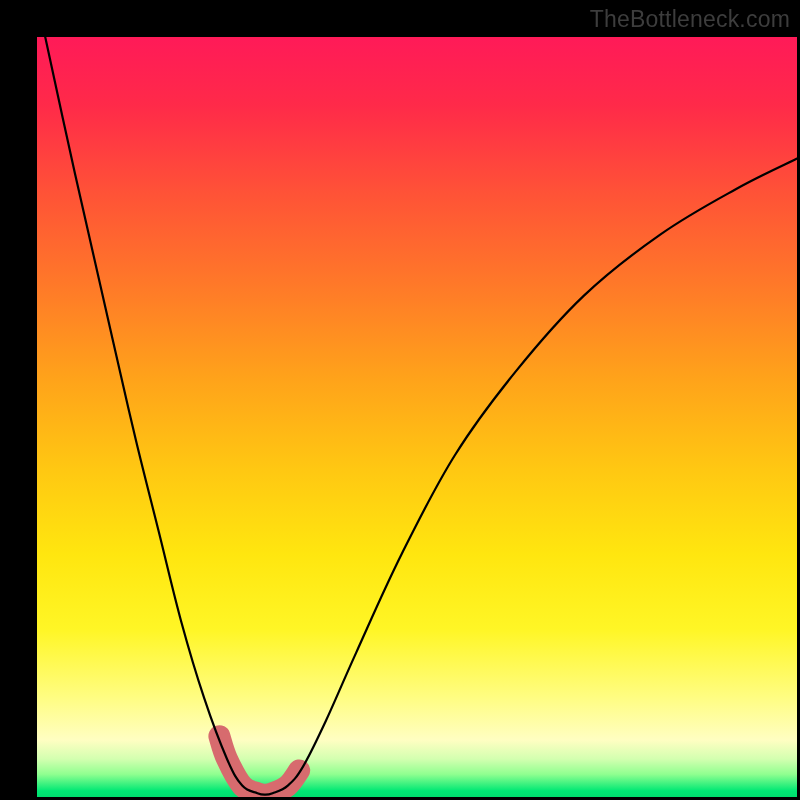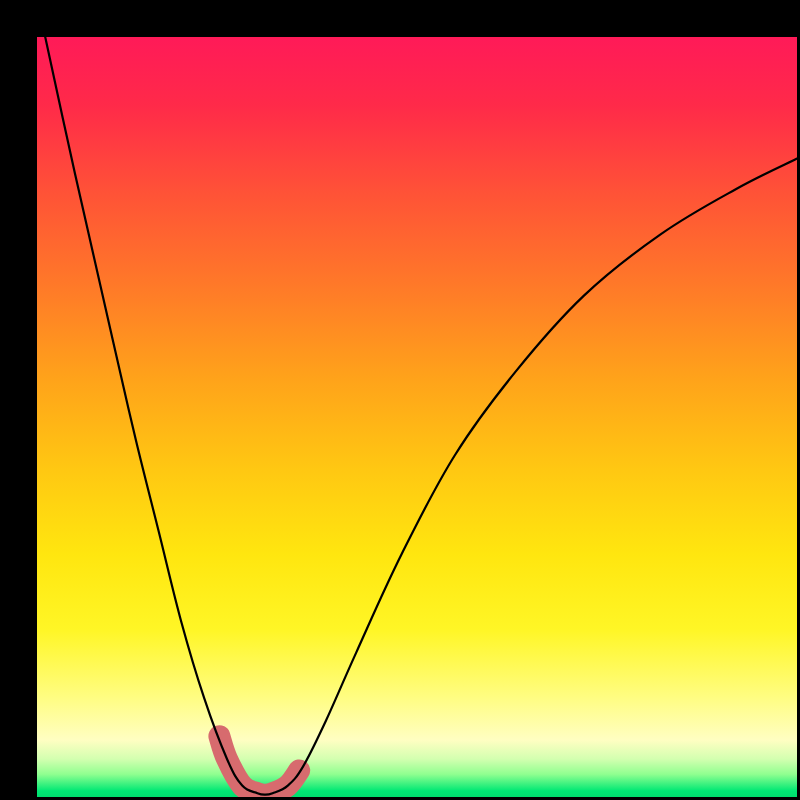--- a/index.html
+++ b/index.html
@@ -70,20 +70,21 @@
     stroke: #d76b6e;
     stroke-width: 22;
     stroke-linecap: round;
     stroke-linejoin: round;
   }
 </style>
 </head>
 <body>
 
 <div class="stage">
+  <div class="watermark">TheBottleneck.com</div>
 
   <div class="plot-area">
     <svg class="curves" viewBox="0 0 760 760" preserveAspectRatio="none">
       <path id="thick-path" class="thick-line" d="M 182.40 699.20 C 183.77 703.30, 185.90 713.11, 190.00 722.00 C 194.10 730.89, 199.73 742.44, 205.20 748.60 C 210.67 754.76, 216.30 754.56, 220.40 756.20 C 224.50 757.84, 225.26 757.72, 228.00 757.72 C 230.74 757.72, 231.50 757.84, 235.60 756.20 C 239.70 754.56, 246.01 752.70, 250.80 748.60 C 255.59 744.50, 260.15 736.14, 262.20 733.40"></path>
       <path id="thin-path" class="thin-line" d="M 0.00 -38.00 C 6.84 -6.54, 24.32 75.24, 38.00 136.80 C 51.68 198.36, 65.06 256.12, 76.00 304.00 C 86.94 351.88, 90.59 368.60, 98.80 402.80 C 107.01 437.00, 113.39 461.17, 121.60 494.00 C 129.81 526.83, 136.19 555.10, 144.40 585.20 C 152.61 615.30, 158.99 636.58, 167.20 661.20 C 175.41 685.82, 183.16 706.27, 190.00 722.00 C 196.84 737.73, 199.73 742.44, 205.20 748.60 C 210.67 754.76, 216.30 754.56, 220.40 756.20 C 224.50 757.84, 225.26 757.72, 228.00 757.72 C 230.74 757.72, 231.50 757.84, 235.60 756.20 C 239.70 754.56, 245.33 753.39, 250.80 748.60 C 256.27 743.81, 259.16 741.23, 266.00 729.60 C 272.84 717.97, 279.22 704.52, 288.80 684.00 C 298.38 663.48, 305.52 645.70, 319.20 615.60 C 332.88 585.50, 347.02 552.37, 364.80 516.80 C 382.58 481.23, 397.48 450.83, 418.00 418.00 C 438.52 385.17, 455.54 363.13, 478.80 334.40 C 502.06 305.67, 521.21 283.02, 547.20 258.40 C 573.19 233.78, 595.84 216.75, 623.20 197.60 C 650.56 178.45, 674.58 165.68, 699.20 152.00 C 723.82 138.32, 749.06 127.07, 760.00 121.60"></path>
     </svg>
   </div>
 </div>
 
 </body></html>

